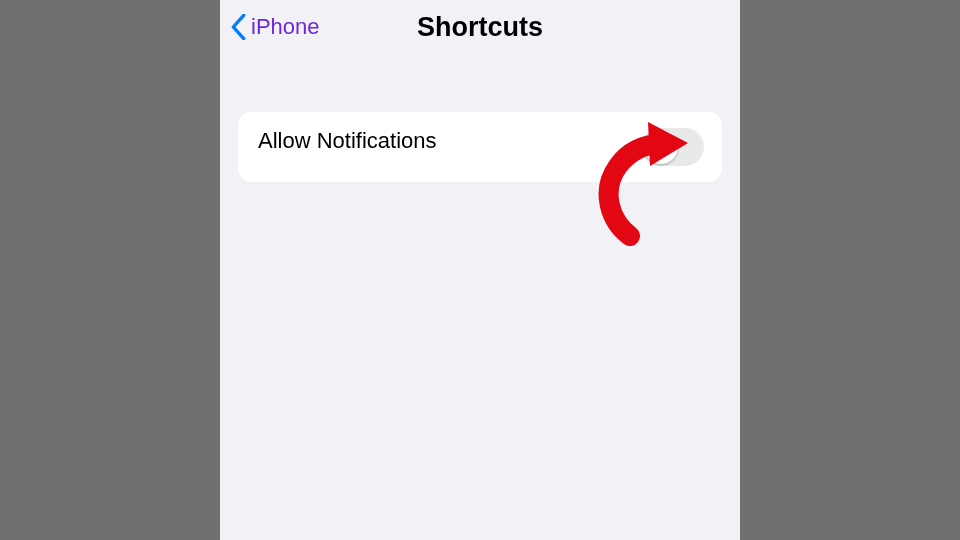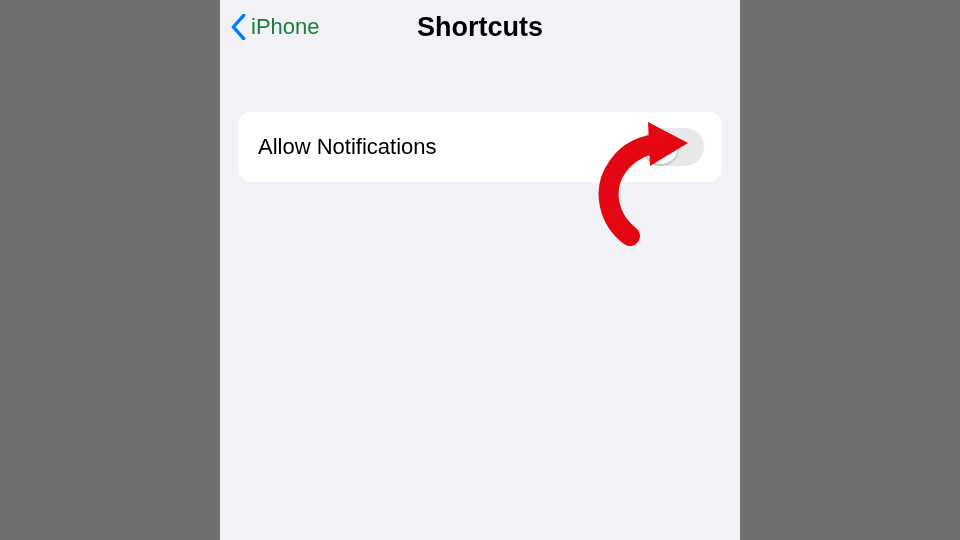--- a/index.html
+++ b/index.html
@@ -20,21 +20,21 @@
     .nav-bar {
       height: 54px;
       position: relative;
       display: flex;
       align-items: center;
       padding: 0 10px;
     }
     .back-button {
       display: flex;
       align-items: center;
-      color: #15803d;
+      color: #6d28d9;
       font-size: 22px;
       font-weight: 400;
       cursor: pointer;
     }
     .back-button svg {
       width: 17px;
       height: 26px;
       margin-right: 4px;
     }
     .nav-title {
@@ -46,21 +46,20 @@
       color: #000;
     }
     .settings-group {
       margin: 58px 18px 0 18px;
       background: #ffffff;
       border-radius: 14px;
       overflow: hidden;
     }
     .settings-row {
       display: flex;
-      align-items: center;
       justify-content: space-between;
       padding: 16px 18px 16px 20px;
     }
     .row-label {
       font-size: 22px;
       color: #000;
     }
     .toggle {
       position: relative;
       width: 62px;

